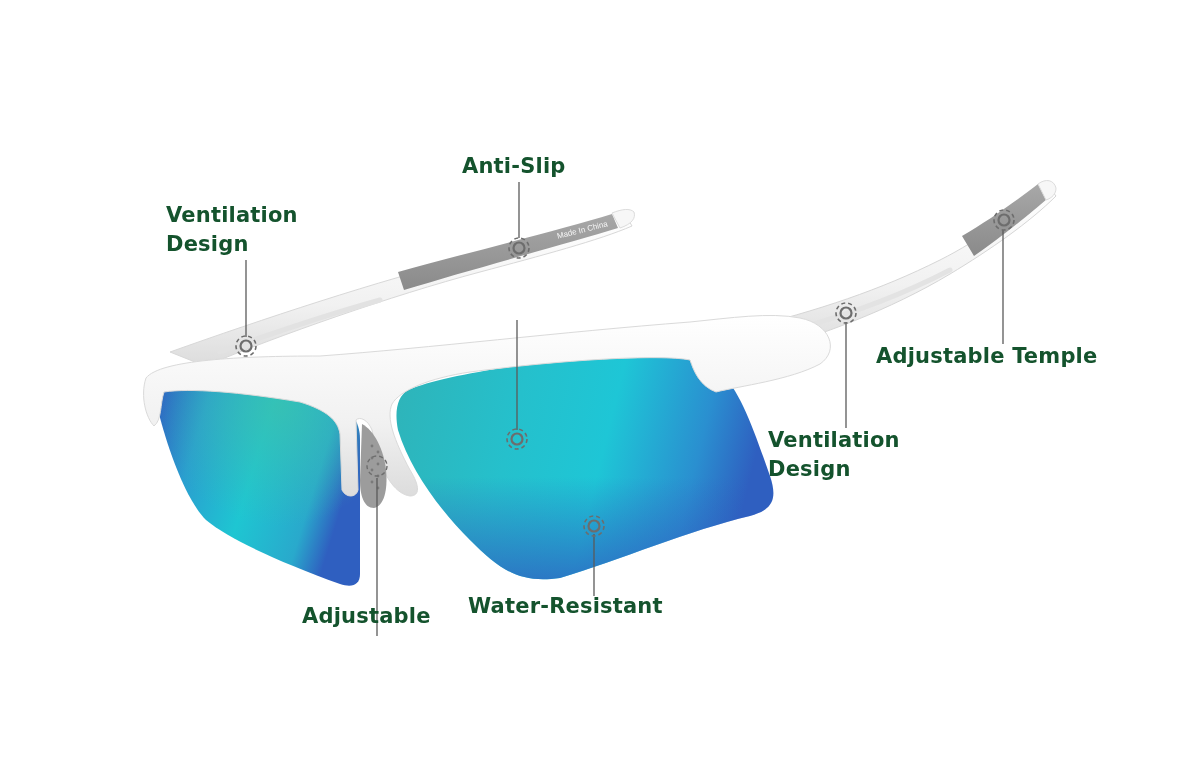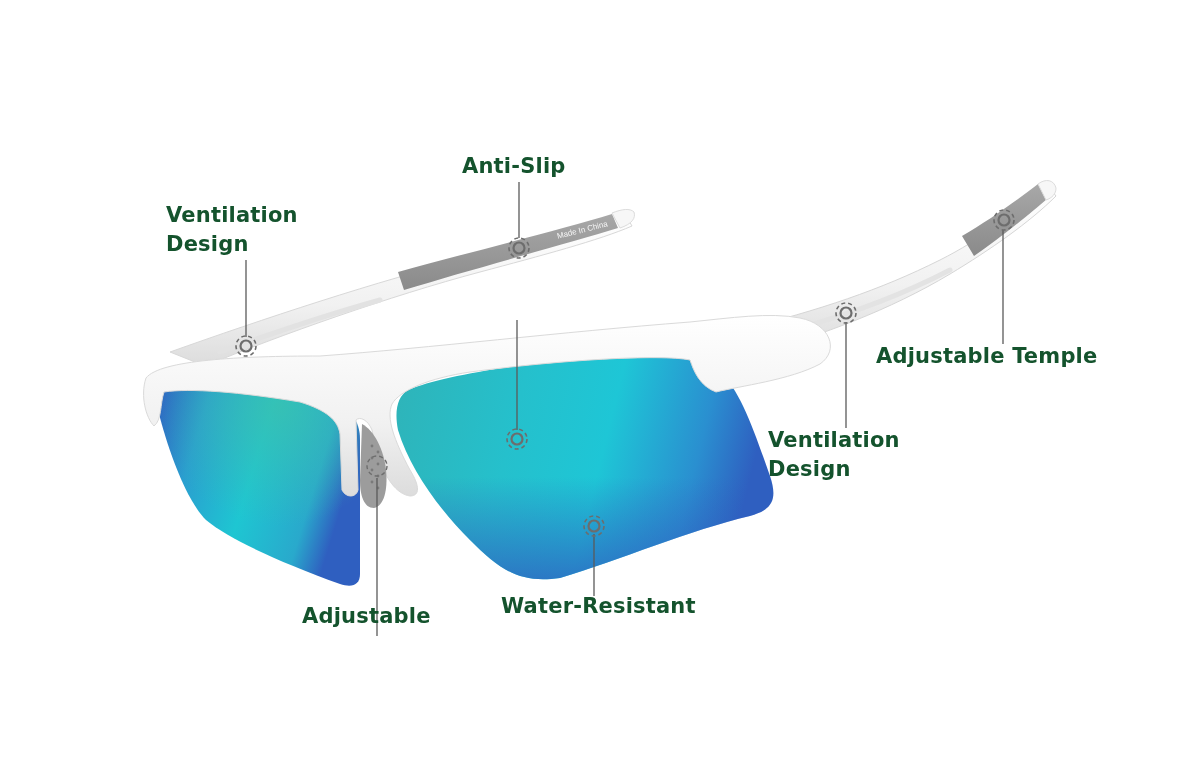--- a/index.html
+++ b/index.html
@@ -177,21 +177,21 @@
 
   <div class="label" style="left:876px; top:342px;">
     <span>Adjustable Temple</span>
   </div>
 
   <div class="label" style="left:768px; top:426px;">
     <span>Ventilation</span>
     <span>Design</span>
   </div>
 
-  <div class="label" style="left:501px; top:592px;">
+  <div class="label" style="left:468px; top:592px;">
     <span>Water-Resistant</span>
   </div>
 
   <div class="label" style="left:302px; top:602px;">
     <span>Adjustable</span>
   </div>
 
 </div>
 
 </body></html>

